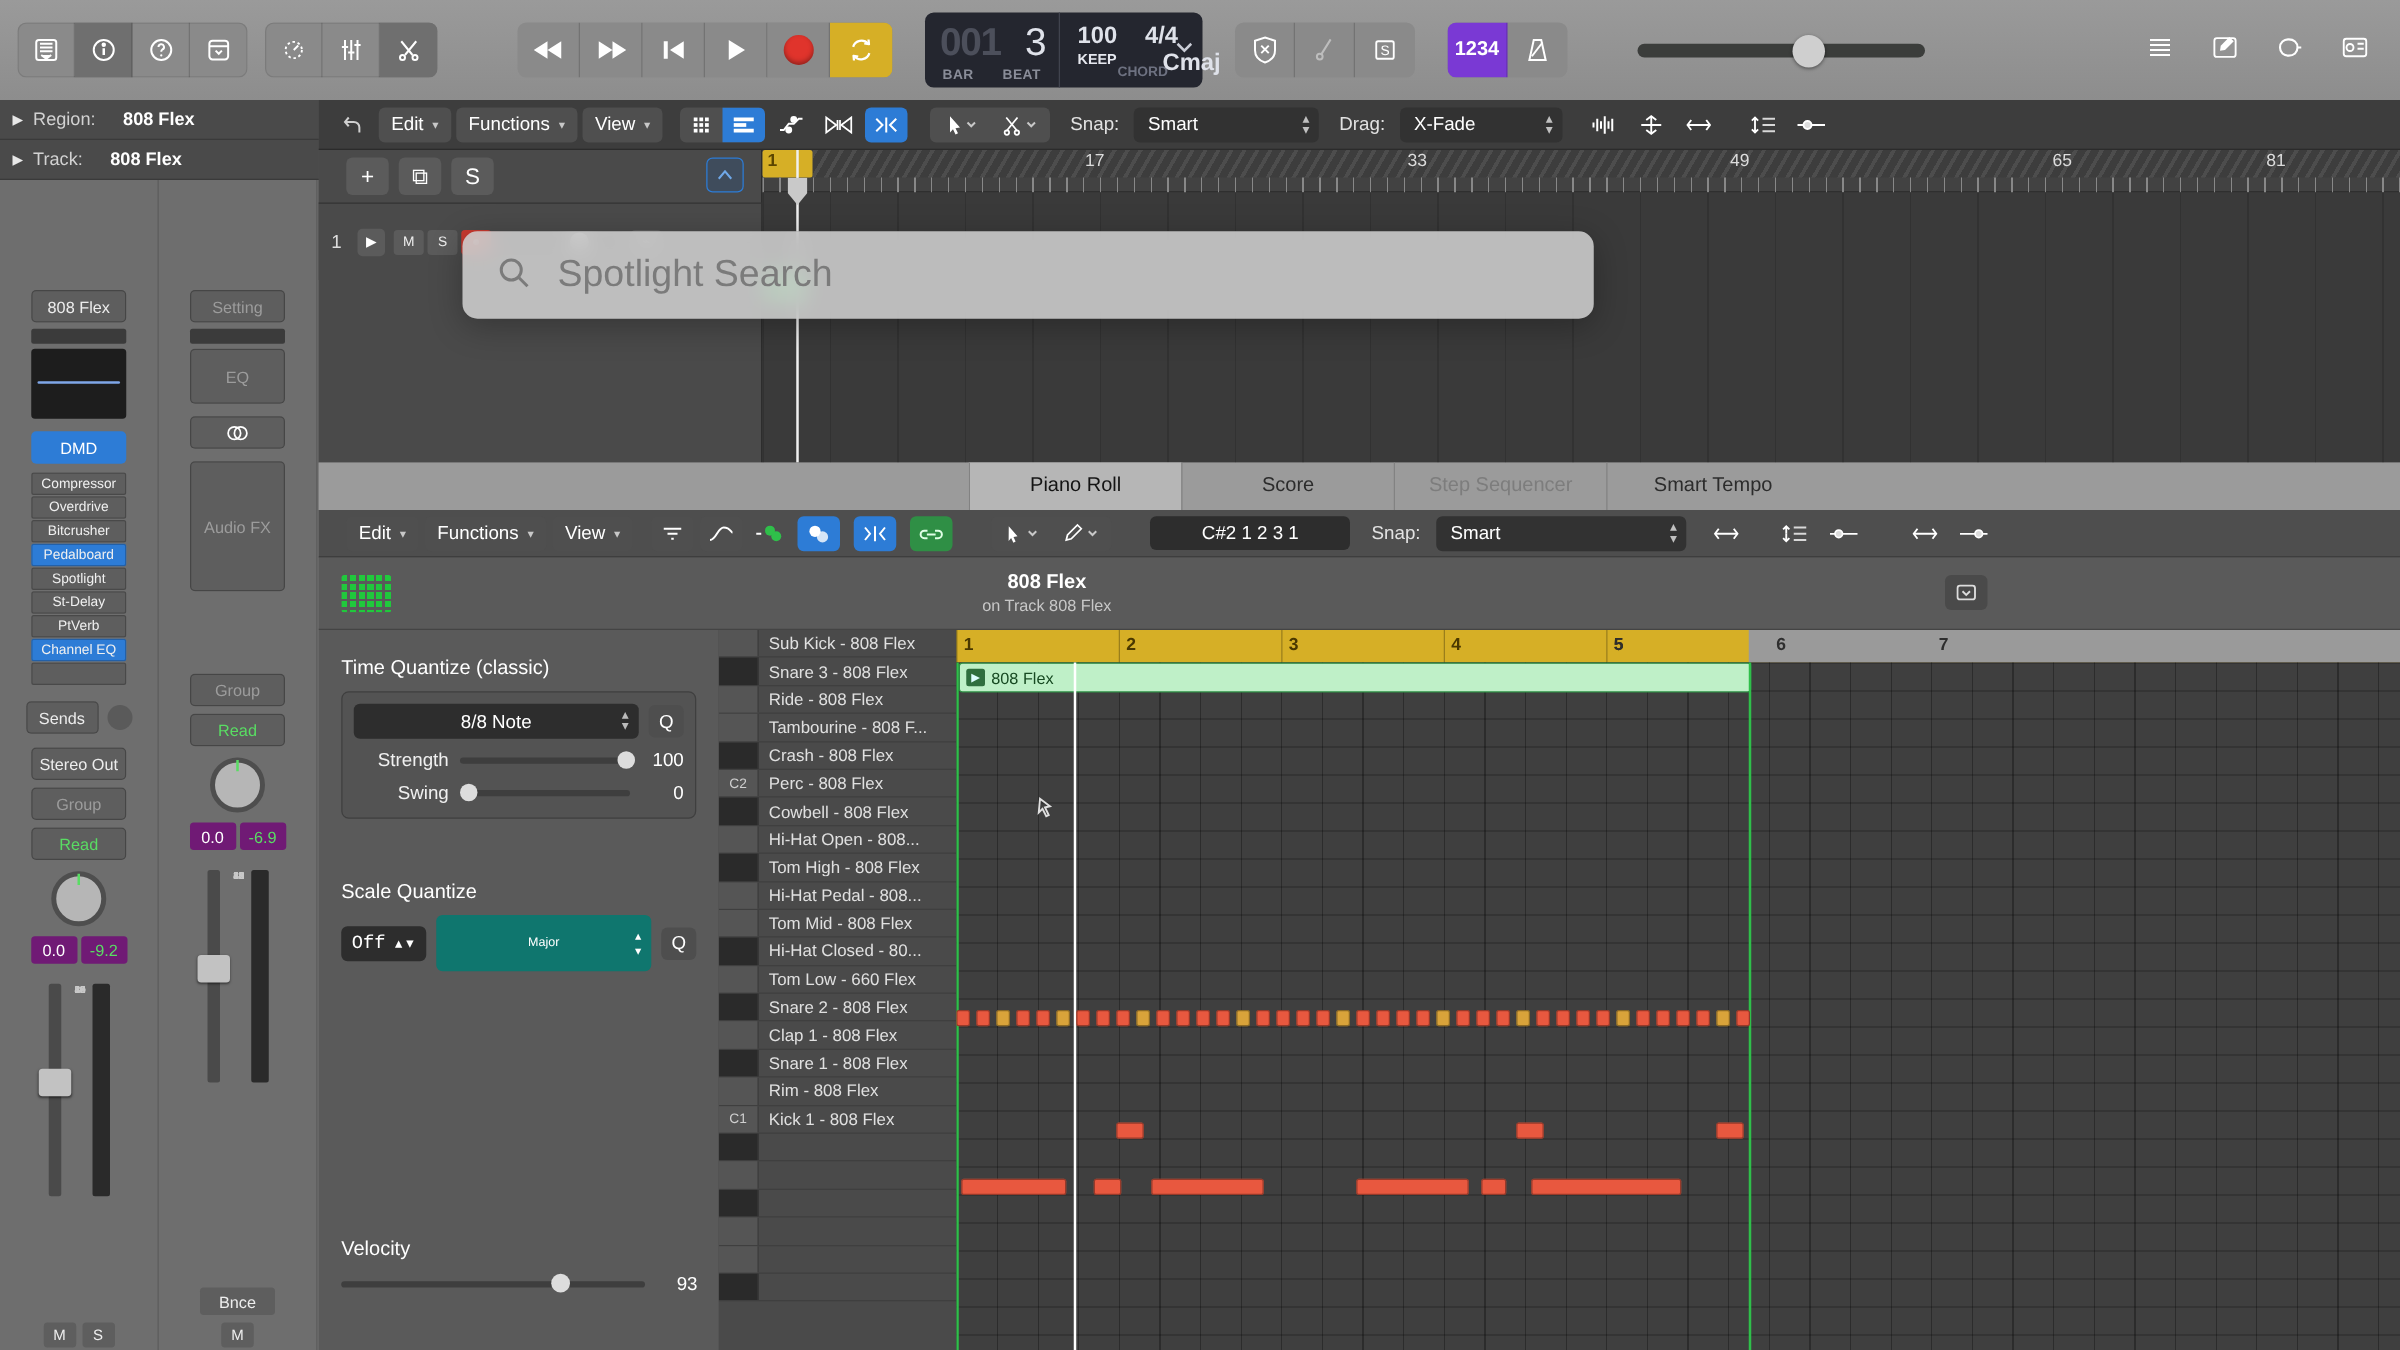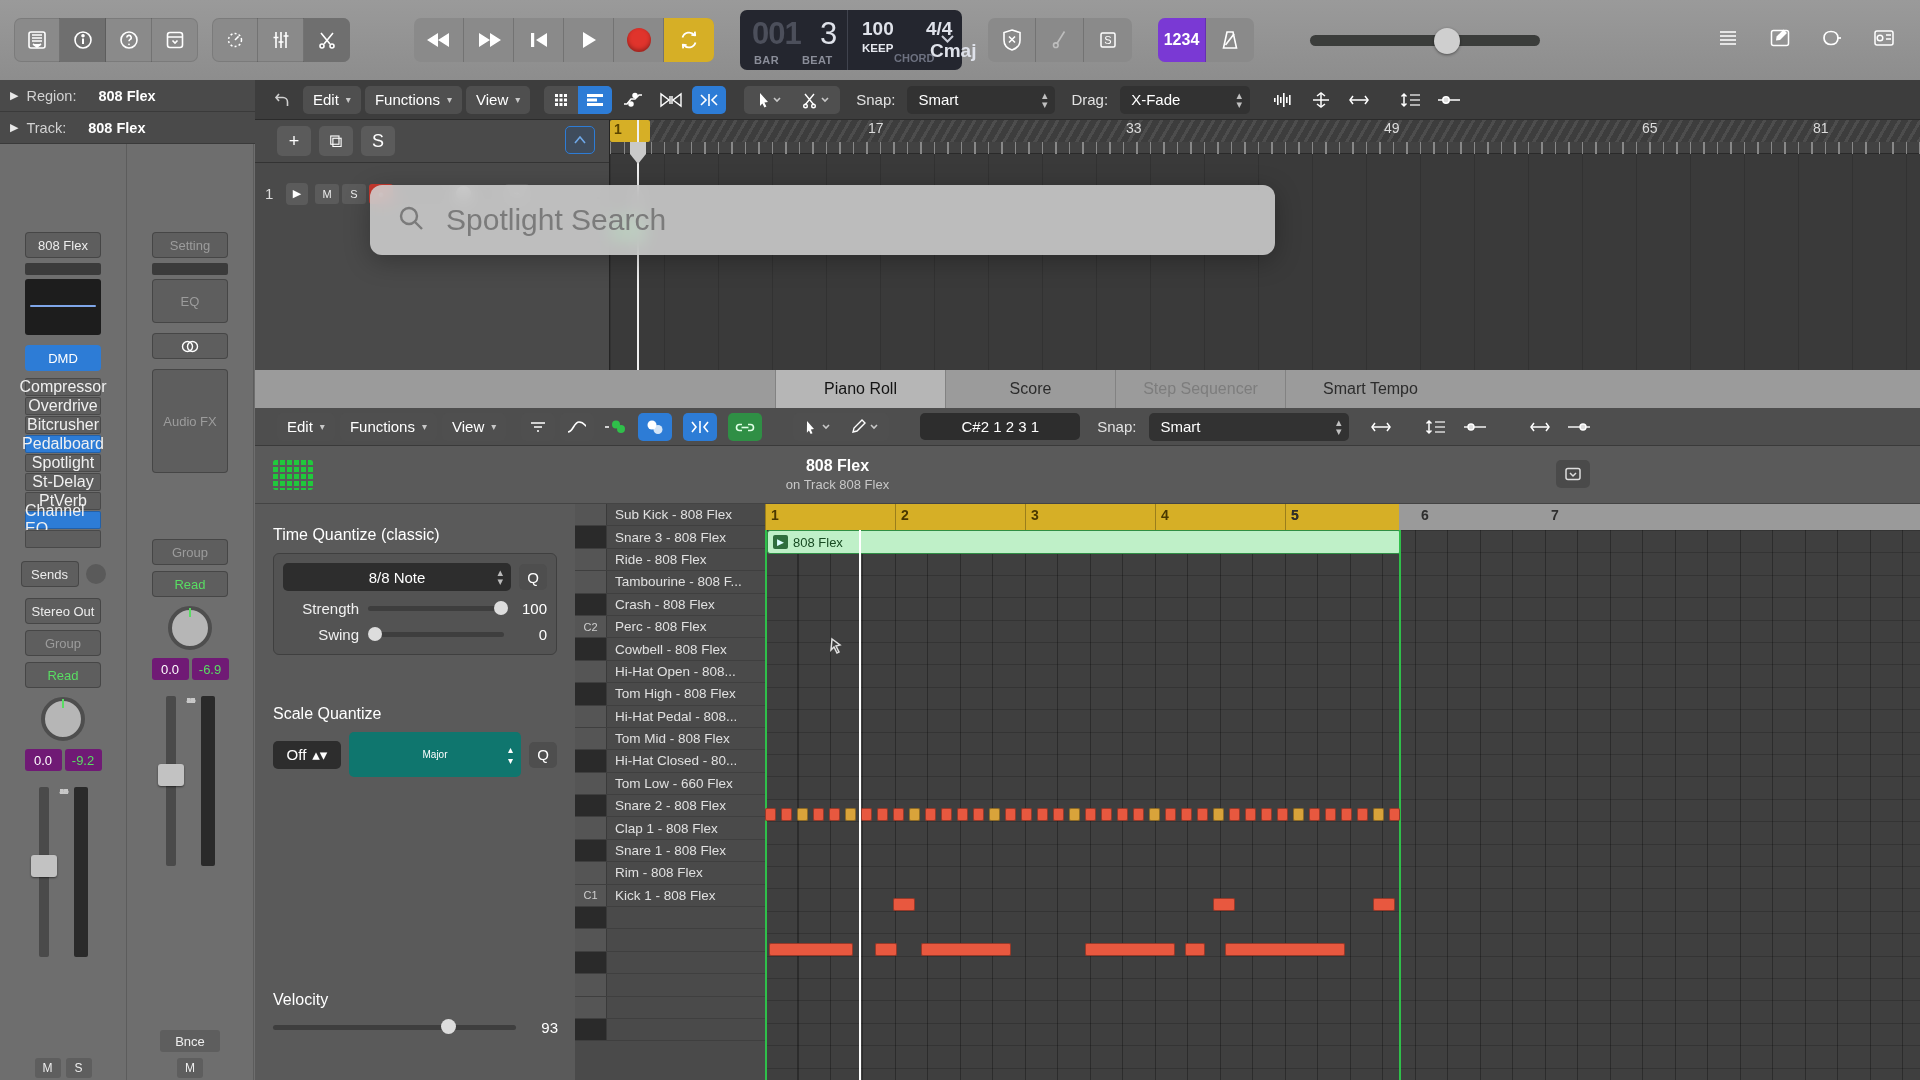--- a/index.html
+++ b/index.html
@@ -28,21 +28,21 @@
   .lcd { margin-left:26px; width:222px; height:60px; background:#24262f; border-radius:7px;
      display:flex; position:relative; color:#dfe2ea; }
   .lcd-l { width:108px; border-right:1px solid #40434e; position:relative; }
   .lcd-r { flex:1; position:relative; }
   .lcd-bar { position:absolute; left:12px; top:6px; font-size:31px; font-weight:600; letter-spacing:-1px; }
   .lcd-bar .dim { color:#4c4f5b; }
   .lcd-beat { position:absolute; left:80px; top:6px; font-size:31px; font-weight:400; }
   .lcd-cap { position:absolute; font-size:11px; color:#8a8d99; font-weight:600; letter-spacing:.4px; }
   .lcd-tempo { position:absolute; left:14px; top:8px; font-size:19px; font-weight:700; }
   .lcd-keep { position:absolute; left:14px; top:32px; font-size:11.5px; font-weight:700; color:#e6e8ef; }
-  .lcd-sig { position:absolute; left:78px; top:8px; font-size:19px; font-weight:700; }
+  .lcd-sig { position:absolute; left:68px; top:8px; font-size:19px; font-weight:700; }
   .lcd-chordcap { position:absolute; left:46px; top:42px; font-size:11px; color:#6d7180; font-weight:700; }
   .lcd-chord { position:absolute; left:82px; top:30px; font-size:19px; font-weight:700; }
   .lcd-chev { position:absolute; right:7px; top:20px; color:#c9ccd6; }
 
   .tb-right { display:flex; background:#8a8a8a; border-radius:7px; overflow:hidden; margin-left:26px; }
   .tb-right .tb-btn { width:48px; }
   .tb-count { background:#7a39d4; }
   .tb-count span { font-size:16px; font-weight:700; color:#fff; }
 
   .vol-slider { margin-left:56px; width:230px; height:11px; background:#3b3d3b;
@@ -70,21 +70,21 @@
      box-shadow:inset 0 0 0 1px rgba(0,0,0,.25); }
   .cs-btn.dim { color:#9c9c9c; }
   .cs-bar { width:76px; height:12px; background:#3b3b3b; margin-top:5px; border-radius:2px; }
   .cs-eqdisp { width:76px; height:56px; background:#1d1d1d; margin-top:4px; border-radius:3px;
      position:relative; overflow:hidden; }
   .cs-eqdisp .curve { position:absolute; left:5px; right:5px; top:26px; height:2px;
      background:#7fa6e8; border-radius:2px; }
   .cs-blue { width:76px; height:26px; background:#2d7cd6; border-radius:4px; color:#fff;
      font-size:13px; display:flex; align-items:center; justify-content:center; margin-top:10px; }
   .fx-list { width:76px; margin-top:7px; display:flex; flex-direction:column; gap:1px; }
-  .fx-item { height:18px; background:#5e5e5e; border-radius:2px; color:#f0f0f0; font-size:16px;
+  .fx-item { height:18px; background:#5e5e5e; border-radius:2px; color:#f0f0f0; font-size:11px;
      display:flex; align-items:center; justify-content:center;
      box-shadow:inset 0 0 0 1px rgba(0,0,0,.22); }
   .fx-item.sel { background:#2d7cd6; }
   .fx-item.empty { }
   .cs-sends { display:flex; align-items:center; gap:7px; margin-top:13px; }
   .cs-knob-sm { width:20px; height:20px; border-radius:50%; background:#5a5a5a; }
   .cs-btn.wide { width:76px; }
   .cs-green { color:#59dd63; }
   .knob { width:44px; height:44px; border-radius:50%; background:#b6b6b6;
      border:4px solid #4e4e4e; margin-top:9px; position:relative; }
@@ -214,21 +214,21 @@
   .q-sel .stepper { position:absolute; right:8px; color:#bbb; font-size:11px; line-height:9px; text-align:center; }
   .q-row { display:flex; align-items:center; gap:9px; margin-top:9px; font-size:15px; }
   .q-row .nm { width:76px; text-align:right; color:#f0f0f0; }
   .q-row .sl { flex:1; height:5px; background:#3e3e3e; border-radius:3px; position:relative; }
   .q-row .sl i { position:absolute; top:-5px; width:14px; height:14px; border-radius:50%; background:#ddd; }
   .q-row .vv { width:34px; text-align:right; }
   .qbtn { width:28px; height:26px; background:#4e4e4e; border-radius:5px; color:#fff; font-size:15px;
      display:flex; align-items:center; justify-content:center; margin-left:8px; }
   .q-sq { display:flex; gap:8px; align-items:center; margin-top:4px; }
   .q-sm { width:68px; height:28px; background:#2d2d2d; border-radius:5px; color:#fff; font-size:15px;
-     display:flex; align-items:center; justify-content:center; gap:6px; }
+     display:flex; align-items:center; justify-content:center; gap:6px;font-family:Liberation Mono, monospace; }
   .q-mj { flex:1; height:45px; background:#0f766e; border-radius:5px; color:#fff; font-size:10px;
      display:flex; align-items:center; justify-content:center; position:relative; }
 
   .notelist { position:absolute; left:320px; top:96px; width:190px; bottom:0; background:#4a4a4a;
      overflow:hidden; }
   .nl-row { height:22.4px; display:flex; align-items:center; border-bottom:1px solid #3f3f3f;
      font-size:13.5px; color:#e0e0e0; }
   .nl-kb { width:32px; height:100%; display:flex; align-items:center; justify-content:center;
      font-size:11px; color:#cfcfcf; background:#555; border-right:1px solid #3a3a3a; }
   .nl-kb.blk { background:#2a2a2a; }

